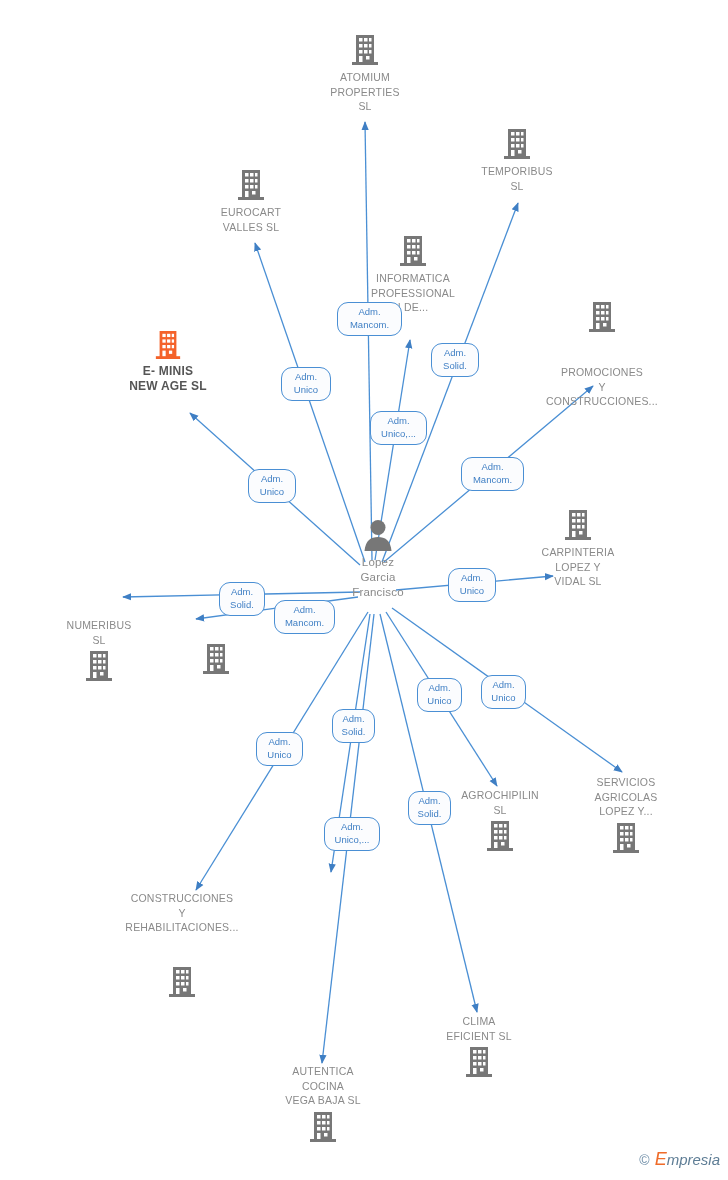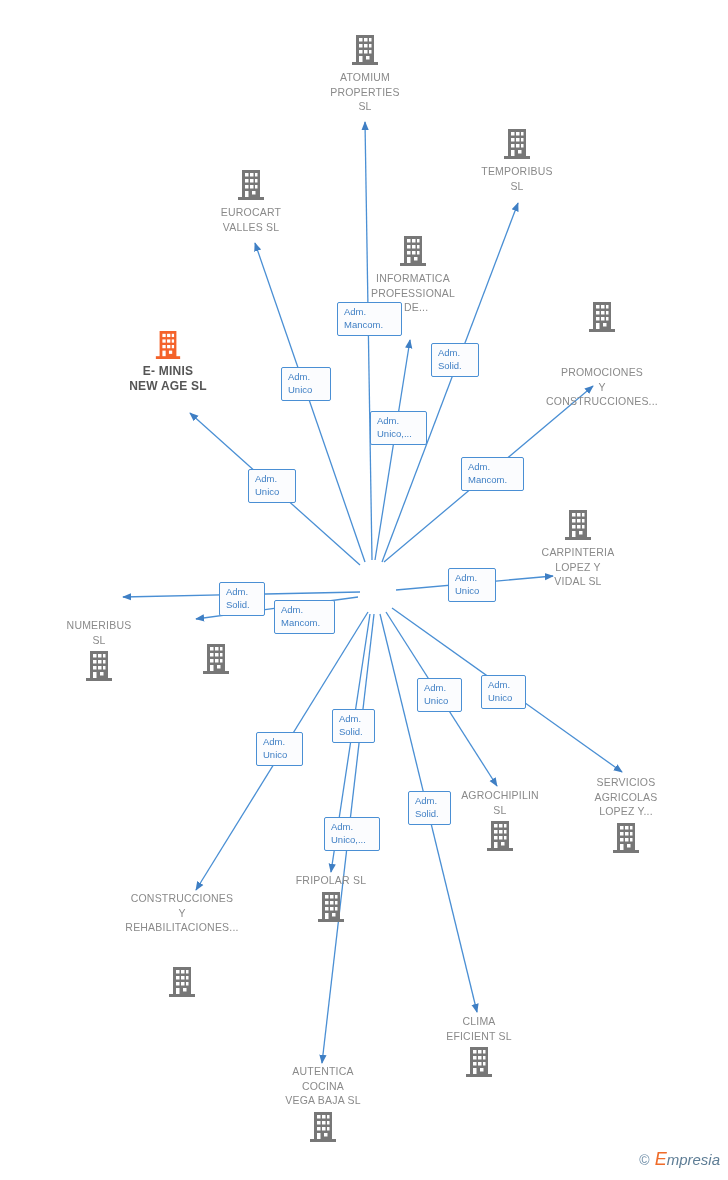--- a/index.html
+++ b/index.html
@@ -25,21 +25,20 @@
     height: 1180px;
     pointer-events: none;
   }
   .node {
     position: absolute;
     width: 130px;
     margin-left: -65px;
     text-align: center;
     display: flex;
     flex-direction: column;
-    align-items: center;
   }
   .node .nlabel {
     font-size: 10.5px;
     line-height: 14.5px;
     color: #8a8a8a;
     letter-spacing: 0.2px;
     white-space: pre-line;
     font-family: "Liberation Sans", sans-serif;
   }
   .node.person .nlabel {
@@ -57,24 +56,25 @@
   }
   .node.below .glyph { order: 2; margin-top: 2px; }
   .node.below .nlabel { order: 1; }
   .node.above .glyph { order: 1; }
   .node.above .nlabel { order: 2; margin-top: 3px; }
 
   .edgelabel {
     position: absolute;
     background: #fbfcfe;
     border: 1.3px solid #4a8fd4;
-    border-radius: 2px;
+    border-radius: 11px;
     color: #3f7fc4;
     font-size: 9.5px;
     line-height: 12.5px;
+    text-align: center;
     padding: 3px 6px 4px 6px;
     white-space: pre-line;
     font-family: "Liberation Sans", sans-serif;
     box-sizing: border-box;
   }
   .watermark {
     position: absolute;
     right: 8px;
     bottom: 10px;
     display: flex;
@@ -296,20 +296,33 @@
         <rect x="9" y="17" width="3.5" height="3.5" fill="#fff"></rect>
             <rect x="14" y="17" width="3.5" height="3.5" fill="#fff"></rect>
             <rect x="19" y="17" width="2.5" height="3.5" fill="#fff"></rect>
         <rect x="9" y="23" width="3.5" height="6" fill="#fff"></rect>
             <rect x="16" y="23" width="3.5" height="3.5" fill="#fff"></rect>
       </g>
         </svg>
     </span>
   </div>
 
+  <div class="node person above" style="left:378px; top:518px;">
+    <span class="nlabel">Lopez
+Garcia
+Francisco</span>
+    <span class="glyph">
+      <svg width="32" height="34" viewBox="0 0 32 34">
+          <g fill="#777777">
+        <circle cx="16" cy="9.5" r="7.5"></circle>
+        <path d="M 2.5 33 C 3.5 22 9 19 16 19 C 23 19 28.5 22 29.5 33 Z"></path>
+      </g>
+        </svg>
+    </span>
+  </div>
 
   <div class="node below" style="left:99px; top:594px;margin-top:24px;">
     <span class="nlabel">NUMERIBUS
 SL</span>
     <span class="glyph">
       <svg width="30" height="34" viewBox="0 0 30 34">
           <g fill="#777777">
         <rect x="6" y="2" width="18" height="28"></rect>
         <rect x="2" y="29" width="26" height="3"></rect>
         <rect x="9" y="5" width="3.5" height="3.5" fill="#fff"></rect>
@@ -368,42 +381,20 @@
         <rect x="9" y="17" width="3.5" height="3.5" fill="#fff"></rect>
             <rect x="14" y="17" width="3.5" height="3.5" fill="#fff"></rect>
             <rect x="19" y="17" width="2.5" height="3.5" fill="#fff"></rect>
         <rect x="9" y="23" width="3.5" height="6" fill="#fff"></rect>
             <rect x="16" y="23" width="3.5" height="3.5" fill="#fff"></rect>
       </g>
         </svg>
     </span>
   </div>
 
-  <div class="node below" style="left:331px; top:873px;">
-    <span class="nlabel">FRIPOLAR SL</span>
-    <span class="glyph">
-      <svg width="30" height="34" viewBox="0 0 30 34">
-          <g fill="#777777">
-        <rect x="6" y="2" width="18" height="28"></rect>
-        <rect x="2" y="29" width="26" height="3"></rect>
-        <rect x="9" y="5" width="3.5" height="3.5" fill="#fff"></rect>
-            <rect x="14" y="5" width="3.5" height="3.5" fill="#fff"></rect>
-            <rect x="19" y="5" width="2.5" height="3.5" fill="#fff"></rect>
-        <rect x="9" y="11" width="3.5" height="3.5" fill="#fff"></rect>
-            <rect x="14" y="11" width="3.5" height="3.5" fill="#fff"></rect>
-            <rect x="19" y="11" width="2.5" height="3.5" fill="#fff"></rect>
-        <rect x="9" y="17" width="3.5" height="3.5" fill="#fff"></rect>
-            <rect x="14" y="17" width="3.5" height="3.5" fill="#fff"></rect>
-            <rect x="19" y="17" width="2.5" height="3.5" fill="#fff"></rect>
-        <rect x="9" y="23" width="3.5" height="6" fill="#fff"></rect>
-            <rect x="16" y="23" width="3.5" height="3.5" fill="#fff"></rect>
-      </g>
-        </svg>
-    </span>
-  </div>
 
   <div class="node below" style="left:500px; top:788px;">
     <span class="nlabel">AGROCHIPILIN
 SL</span>
     <span class="glyph">
       <svg width="30" height="34" viewBox="0 0 30 34">
           <g fill="#777777">
         <rect x="6" y="2" width="18" height="28"></rect>
         <rect x="2" y="29" width="26" height="3"></rect>
         <rect x="9" y="5" width="3.5" height="3.5" fill="#fff"></rect>

